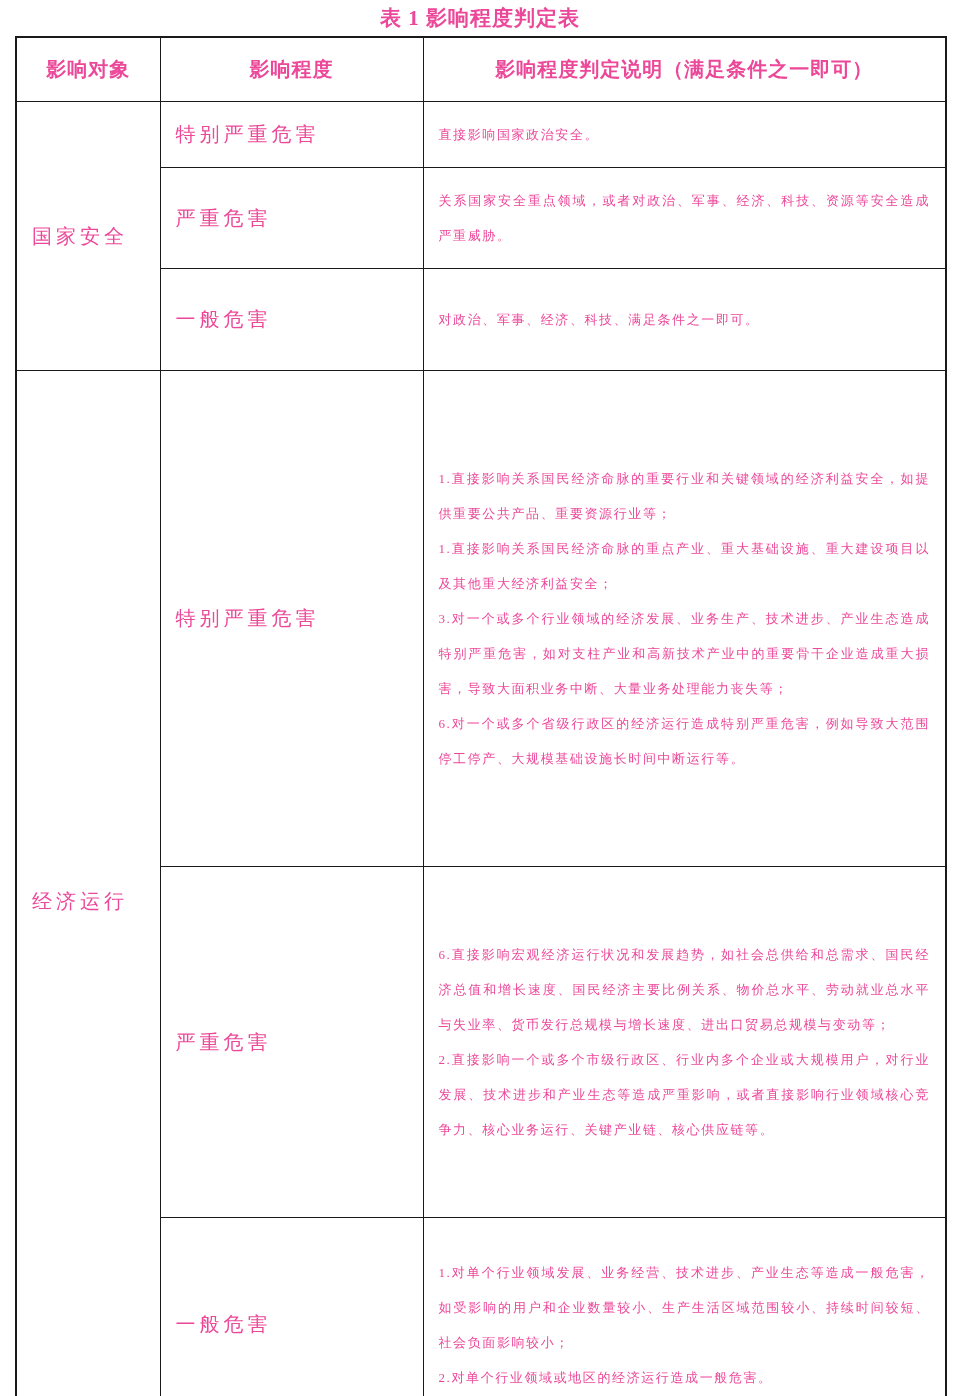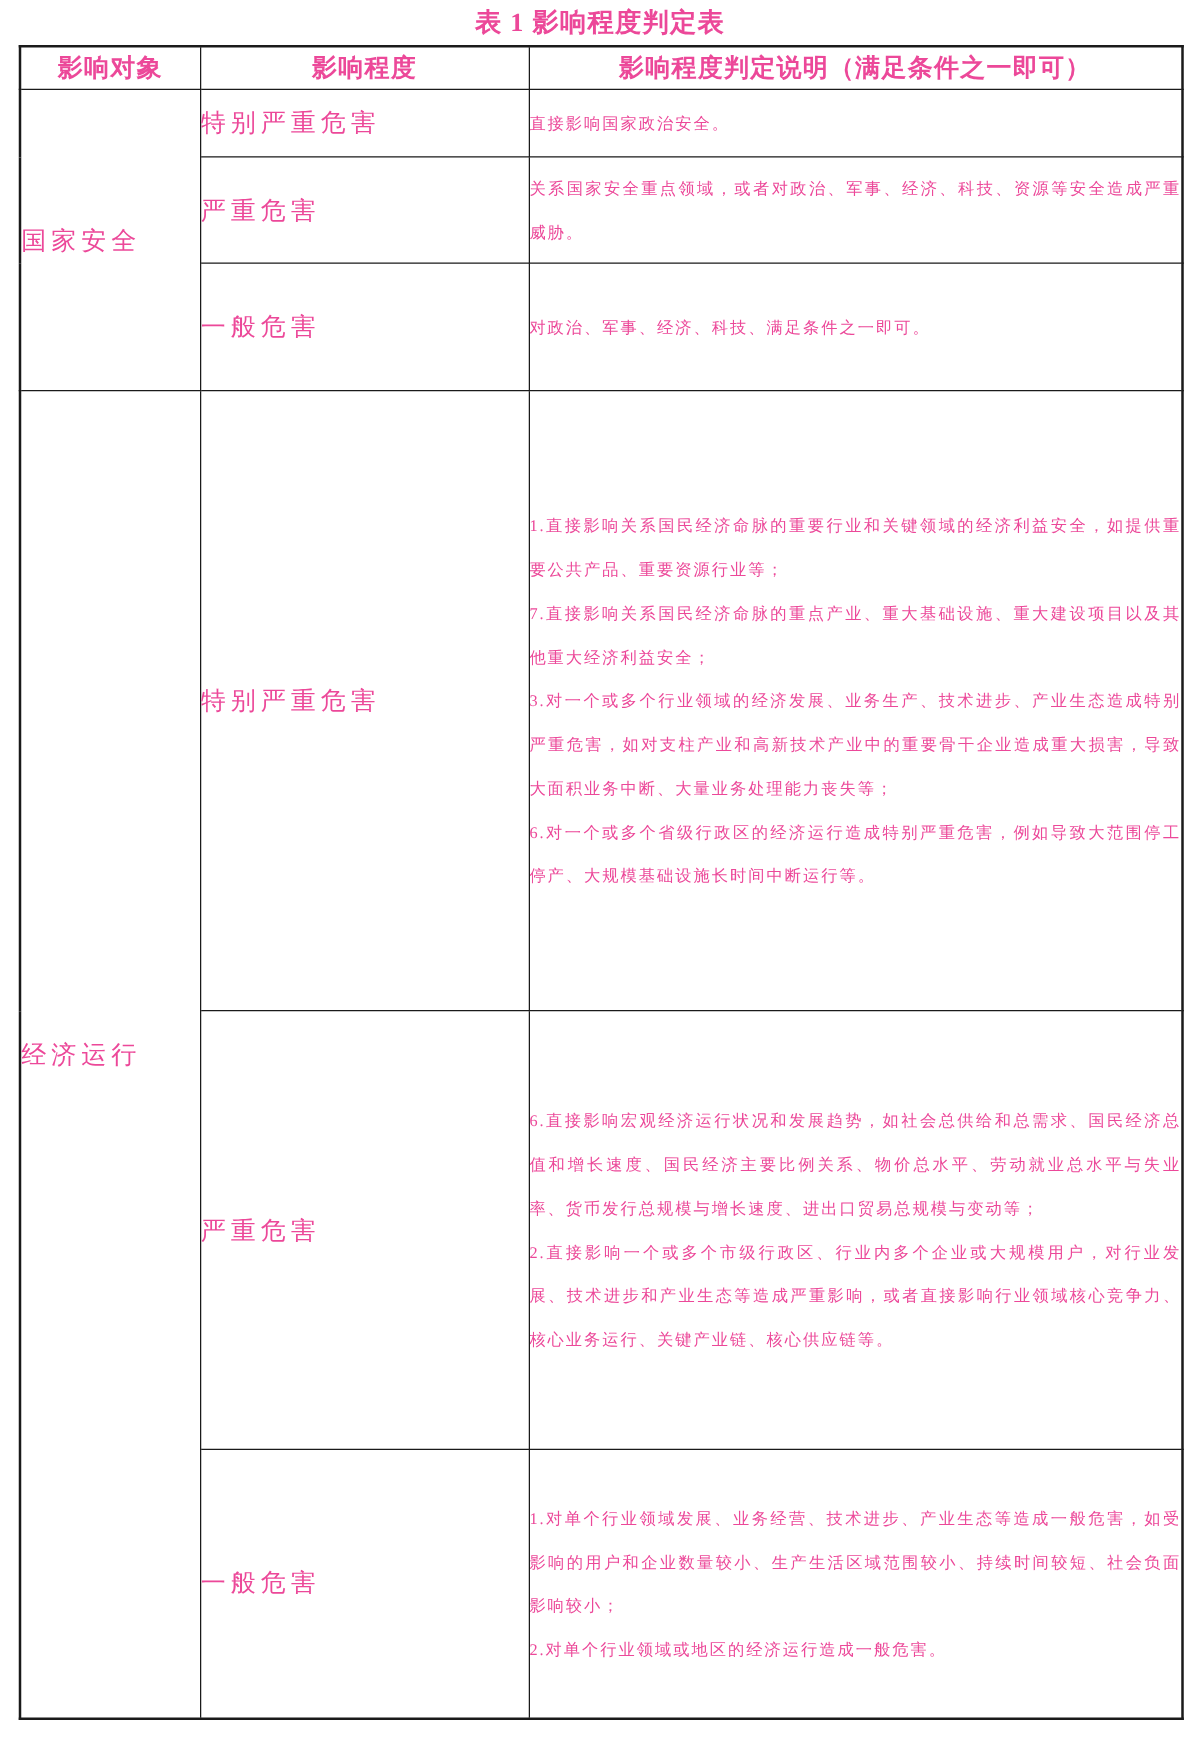--- a/index.html
+++ b/index.html
@@ -30,21 +30,21 @@
     position: absolute;
     top: 36px;
     left: 15px;
     width: 930px;
     border-collapse: collapse;
     table-layout: fixed;
     border: 2px solid #1a1a1a;
   }
   table.impact-table td, table.impact-table th {
     border: 1px solid #1a1a1a;
-    padding: 0;
+    padding: 15px;
     font-weight: normal;
     overflow: hidden;
   }
   tr.header-row th {
     height: 33px;
     font-size: 20px;
     font-weight: bold;
     text-align: center;
     vertical-align: middle;
     letter-spacing: 1px;
@@ -116,21 +116,21 @@
       <td class="desc-cell">
         <div class="criteria-item">对政治、军事、经济、科技、满足条件之一即可。</div>
       </td>
     </tr>
 
     <tr class="r-er-1">
       <td class="obj-cell" rowspan="3">经济运行</td>
       <td class="degree-cell">特别严重危害</td>
       <td class="desc-cell">
         <div class="criteria-item">1.直接影响关系国民经济命脉的重要行业和关键领域的经济利益安全，如提供重要公共产品、重要资源行业等；</div>
-        <div class="criteria-item">7.直接影响关系国民经济命脉的重点产业、重大基础设施、重大建设项目以及其他重大经济利益安全；</div>
+        <div class="criteria-item">1.直接影响关系国民经济命脉的重点产业、重大基础设施、重大建设项目以及其他重大经济利益安全；</div>
         <div class="criteria-item">3.对一个或多个行业领域的经济发展、业务生产、技术进步、产业生态造成特别严重危害，如对支柱产业和高新技术产业中的重要骨干企业造成重大损害，导致大面积业务中断、大量业务处理能力丧失等；</div>
         <div class="criteria-item">6.对一个或多个省级行政区的经济运行造成特别严重危害，例如导致大范围停工停产、大规模基础设施长时间中断运行等。</div>
       </td>
     </tr>
 
     <tr class="r-er-2">
       <td class="degree-cell">严重危害</td>
       <td class="desc-cell">
         <div class="criteria-item">6.直接影响宏观经济运行状况和发展趋势，如社会总供给和总需求、国民经济总值和增长速度、国民经济主要比例关系、物价总水平、劳动就业总水平与失业率、货币发行总规模与增长速度、进出口贸易总规模与变动等；</div>
         <div class="criteria-item">2.直接影响一个或多个市级行政区、行业内多个企业或大规模用户，对行业发展、技术进步和产业生态等造成严重影响，或者直接影响行业领域核心竞争力、核心业务运行、关键产业链、核心供应链等。</div>

